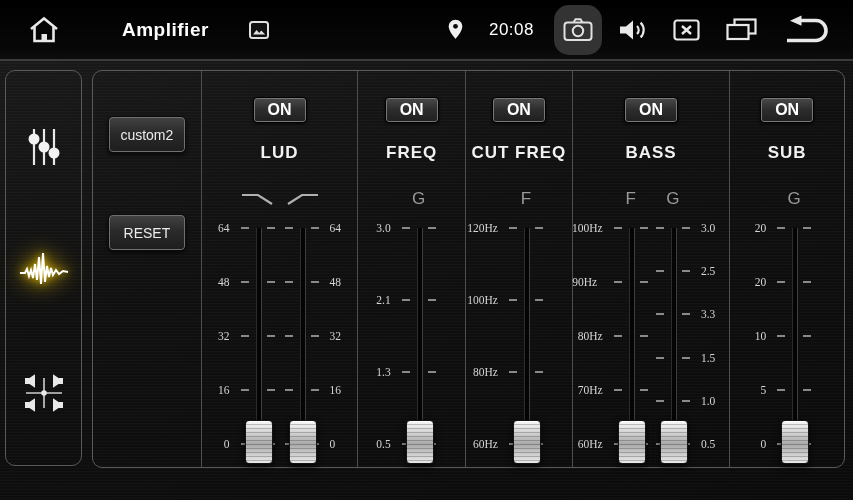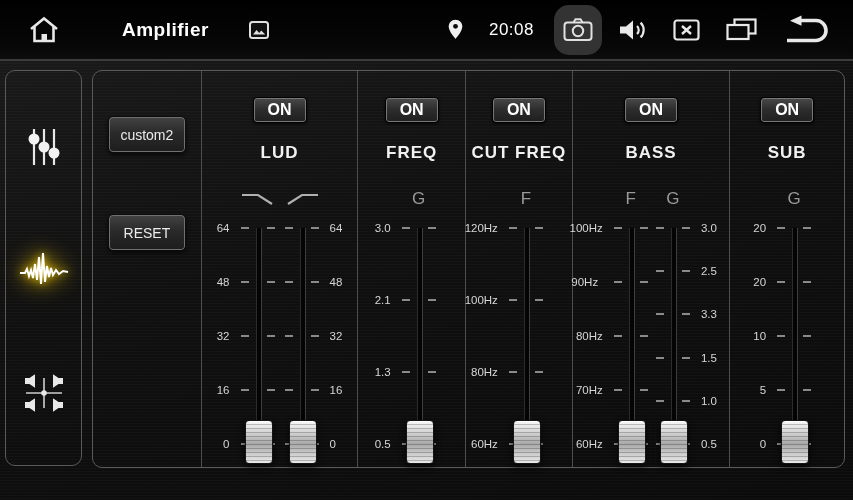--- a/index.html
+++ b/index.html
@@ -67,21 +67,21 @@
     color:#fff;font-size:16px;font-weight:bold;
     display:flex;align-items:center;justify-content:center;font-family:inherit;text-align:center;
   }
   .ch-name{position:absolute;top:72px;left:0;width:100%;text-align:center;
     font-size:17px;font-weight:bold;color:#f2f2f2;letter-spacing:1px;}
   .sliders{position:absolute;top:115px;left:0;right:0;bottom:0;
     display:flex;justify-content:center;}
   .slider{position:relative;height:283px;}
   .s-header{position:absolute;top:2px;height:22px;width:44px;text-align:center;
     font-size:17px;color:#9a9a9a;display:flex;align-items:center;justify-content:center;}
-  .tick-label{position:absolute;font-size:11.5px;color:#d6d6d6;line-height:12px;height:12px;}
+  .tick-label{position:absolute;font-size:11.5px;color:#d6d6d6;line-height:12px;height:12px;font-family:Liberation Serif, serif;}
   .tick-mark{position:absolute;width:8px;height:2px;background:#8a8a8a;}
   .s-track{position:absolute;width:4px;background:#040404;
     border-left:1px solid #2c2c2c;border-right:1px solid #3e3e3e;cursor:pointer;}
   .s-knob{
     position:absolute;width:26px;height:42px;border-radius:4px;cursor:grab;z-index:2;
     background-image:
       repeating-linear-gradient(180deg, rgba(0,0,0,0) 0 3px, rgba(0,0,0,.22) 3px 4px),
       linear-gradient(180deg,#fafafa 0%,#d6d6d6 25%,#a8a8a8 55%,#cfcfcf 80%,#e8e8e8 100%);
     border:1px solid #141414;
     box-shadow:0 3px 6px rgba(0,0,0,.7), inset 0 1px 0 rgba(255,255,255,.85);

